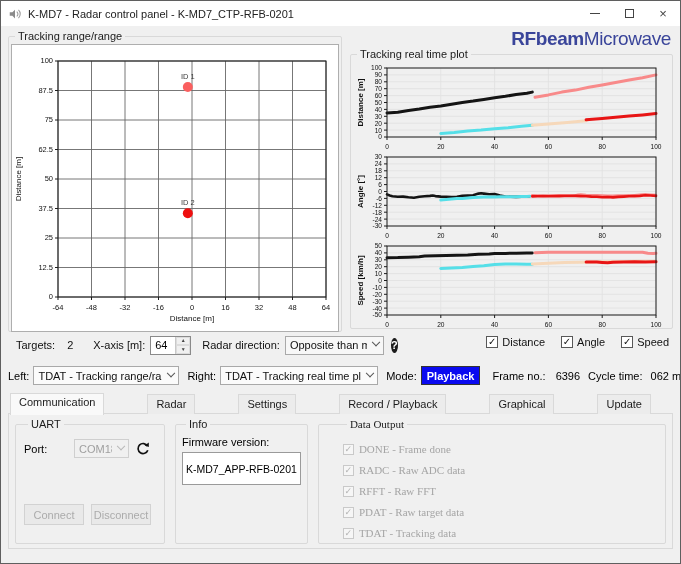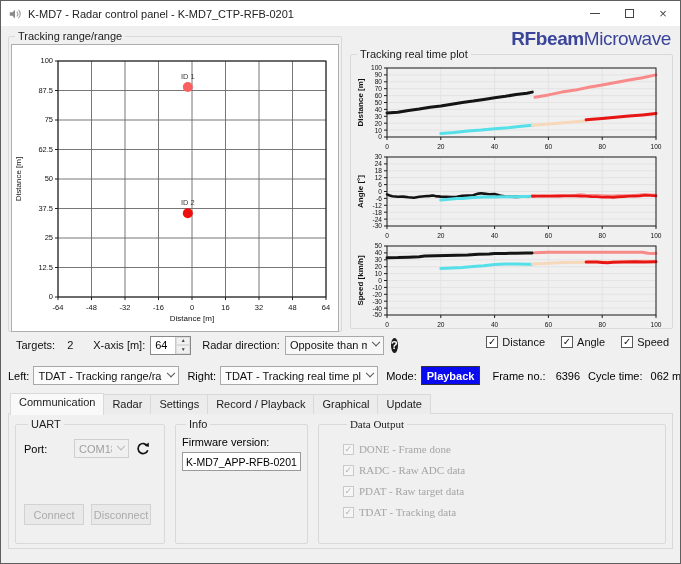--- a/index.html
+++ b/index.html
@@ -54,34 +54,34 @@
   .cb-item{ display:flex; align-items:center; gap:4px; }
   .cb{ width:12px; height:12px; border:1px solid #585858; background:#fff; display:flex; align-items:center; justify-content:center; font-size:10px; color:#111; line-height:1; }
   .cb.checked::after{ content:"✓"; }
   .cb.disabled{ border-color:#c9c9c9; background:#f6f6f6; color:#b4b4b4; width:11px; height:11px; font-size:9px; }
   
   .mode-row{ display:flex; align-items:center; font-size:11px; margin-top:7px; height:21px; }
   .mode-row .combo{ margin-left:4px; background:#fbfbfb; }
   .mode-value{ color:#fff; font-weight:bold; width:93px; height:19px; padding:0 5px; display:flex; align-items:center; margin-left:4px; border:1px solid #333; }
   .mr-gap{ width:8px; flex:0 0 auto; }
   
-  .tabs-row{ display:flex; margin-top:8px; padding-left:2px; position:relative; z-index:2; }
+  .tabs-row{ display:flex; margin-top:8px; padding-left:2px; position:relative; z-index:2;gap:44px; }
   .tab{ font-size:11px; color:#1b1b1b; padding:3px 8px 4px 8px; border:1px solid #d9d9d9; border-bottom:none; background:#ececec; margin-right:-1px; }
   .tab.active{ background:#f9f9f9; padding-top:2px; margin-top:-1px; margin-bottom:-1px; position:relative; }
   .tab-panel{ border:1px solid #d9d9d9; background:#f0f0f0; height:136px; margin-top:-1px; padding:4px 6px; display:flex; gap:10px; position:relative; z-index:1; }
   .group-uart{ width:150px; display:flex; flex-direction:column; padding:4px 8px; }
   .uart-row{ display:flex; align-items:center; font-size:11px; margin-top:5px; }
   .uart-row .rowlbl{ width:50px; }
   .uart-row .combo{ width:64px; margin-left:0; }
   .refresh-icon{ width:16px; height:16px; margin-left:6px; }
   .uart-btns{ margin-top:auto; margin-bottom:14px; display:flex; gap:7px; }
   .uart-btns .btn{ width:60px; }
   .group-info{ width:120px; padding:4px 6px; }
   .info-lbl{ font-size:11px; margin-top:2px; }
-  .textbox{ margin-top:4px; background:#fff; border:1px solid #9a9a9a; height:19px; font-size:10.5px; display:flex; align-items:center; padding:0 3px; white-space:nowrap; }
+  .textbox{ margin-top:4px; background:#fff; border:1px solid #9a9a9a; height:33px; font-size:10.5px; display:flex; align-items:center; padding:0 3px; white-space:nowrap; }
   .group-dataout{ flex:1; padding:4px 24px;font-family:Liberation Serif, serif; }
   .do-item{ display:flex; align-items:center; gap:5px; margin-top:9px; font-size:11px; color:#a5a5a5; }
 </style>
 </head>
 <body>
 
 <div class="window">
 
   <div class="titlebar">
     <svg class="app-icon" viewBox="0 0 16 16">
@@ -468,20 +468,24 @@
         <div class="do-item">
           <span class="cb disabled checked"></span>
           <span>DONE - Frame done</span>
         </div>
         <div class="do-item">
           <span class="cb disabled checked"></span>
           <span>RADC - Raw ADC data</span>
         </div>
         <div class="do-item">
           <span class="cb disabled checked"></span>
+          <span>RFFT - Raw FFT</span>
+        </div>
+        <div class="do-item">
+          <span class="cb disabled checked"></span>
           <span>PDAT - Raw target data</span>
         </div>
         <div class="do-item">
           <span class="cb disabled checked"></span>
           <span>TDAT - Tracking data</span>
         </div>
       </fieldset>
 
     </div>
   </div>

